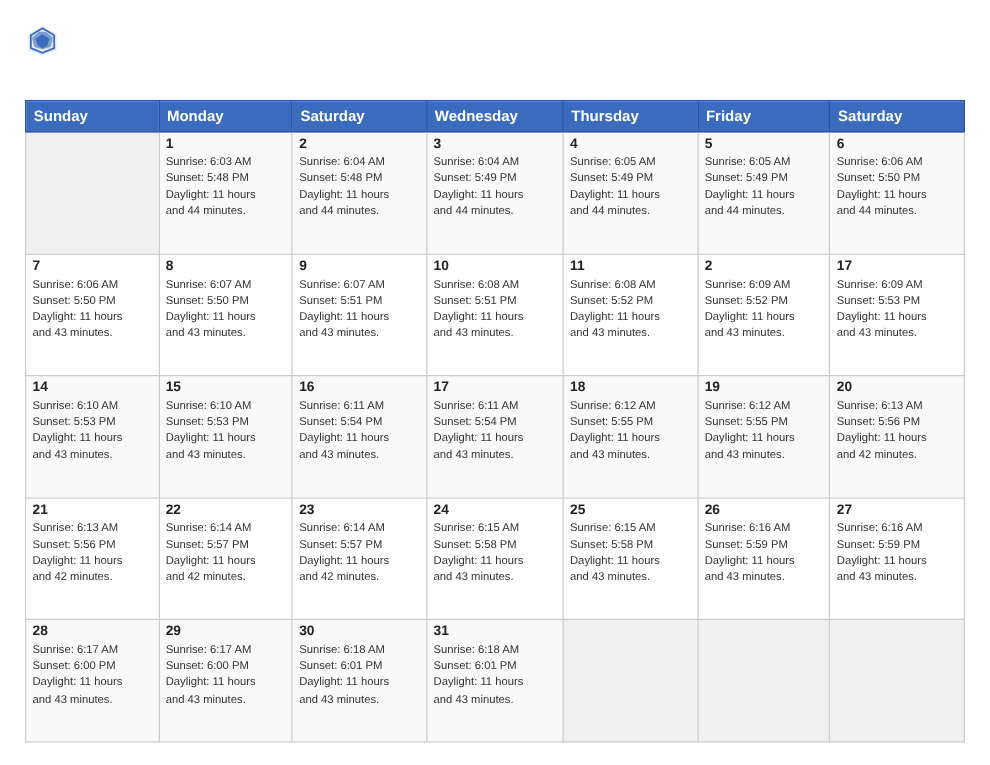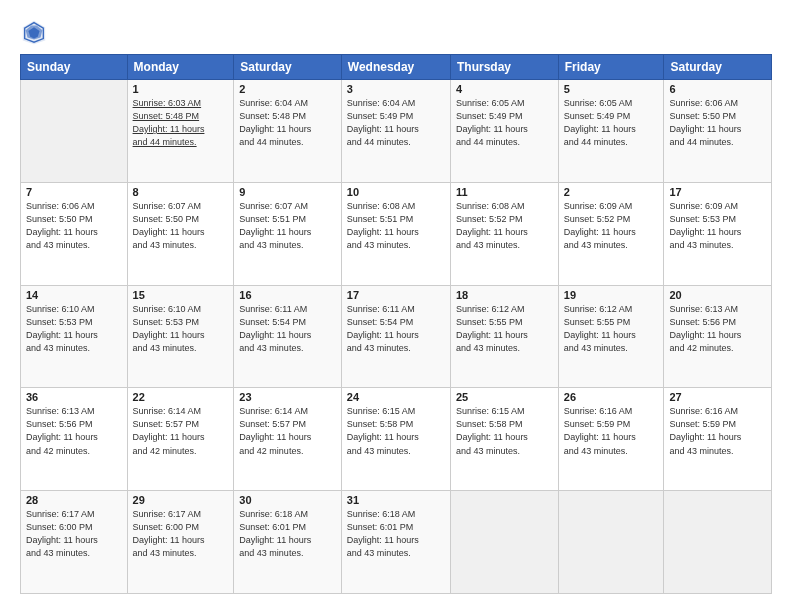--- a/index.html
+++ b/index.html
@@ -51,20 +51,21 @@
       line-height: 1.1;
     }
     .location {
       font-size: 14px;
       color: #555;
     }
     .calendar {
       width: 100%;
       border-collapse: collapse;
       flex: 1;
+      margin-top: 26px;
     }
     .calendar thead tr th {
       background: #3a6bbf;
       color: #fff;
       font-size: 12px;
       font-weight: bold;
       padding: 5px 6px;
       text-align: left;
       border: 1px solid #2a55a0;
     }
@@ -133,21 +134,21 @@
           <th>Thursday</th>
           <th>Friday</th>
           <th>Saturday</th>
         </tr>
     </thead>
     <tbody id="calendar-body">
     <tr>
           <td class="empty-cell"></td>
           <td>
             <span class="day-num">1</span>
-            <div class="day-info" style="white-space: pre-line; text-decoration: underline;">Sunrise: 6:03 AM
+            <div class="day-info" style="white-space: pre-line;">Sunrise: 6:03 AM
 Sunset: 5:48 PM
 Daylight: 11 hours
 and 44 minutes.</div>
           </td>
           <td>
             <span class="day-num">2</span>
             <div class="day-info" style="white-space: pre-line;">Sunrise: 6:04 AM
 Sunset: 5:48 PM
 Daylight: 11 hours
 and 44 minutes.</div>
@@ -278,21 +279,21 @@
           <td>
             <span class="day-num">20</span>
             <div class="day-info" style="white-space: pre-line;">Sunrise: 6:13 AM
 Sunset: 5:56 PM
 Daylight: 11 hours
 and 42 minutes.</div>
           </td>
         </tr>
         <tr>
           <td>
-            <span class="day-num">36</span>
+            <span class="day-num">21</span>
             <div class="day-info" style="white-space: pre-line;">Sunrise: 6:13 AM
 Sunset: 5:56 PM
 Daylight: 11 hours
 and 42 minutes.</div>
           </td>
           <td>
             <span class="day-num">22</span>
             <div class="day-info" style="white-space: pre-line;">Sunrise: 6:14 AM
 Sunset: 5:57 PM
 Daylight: 11 hours

